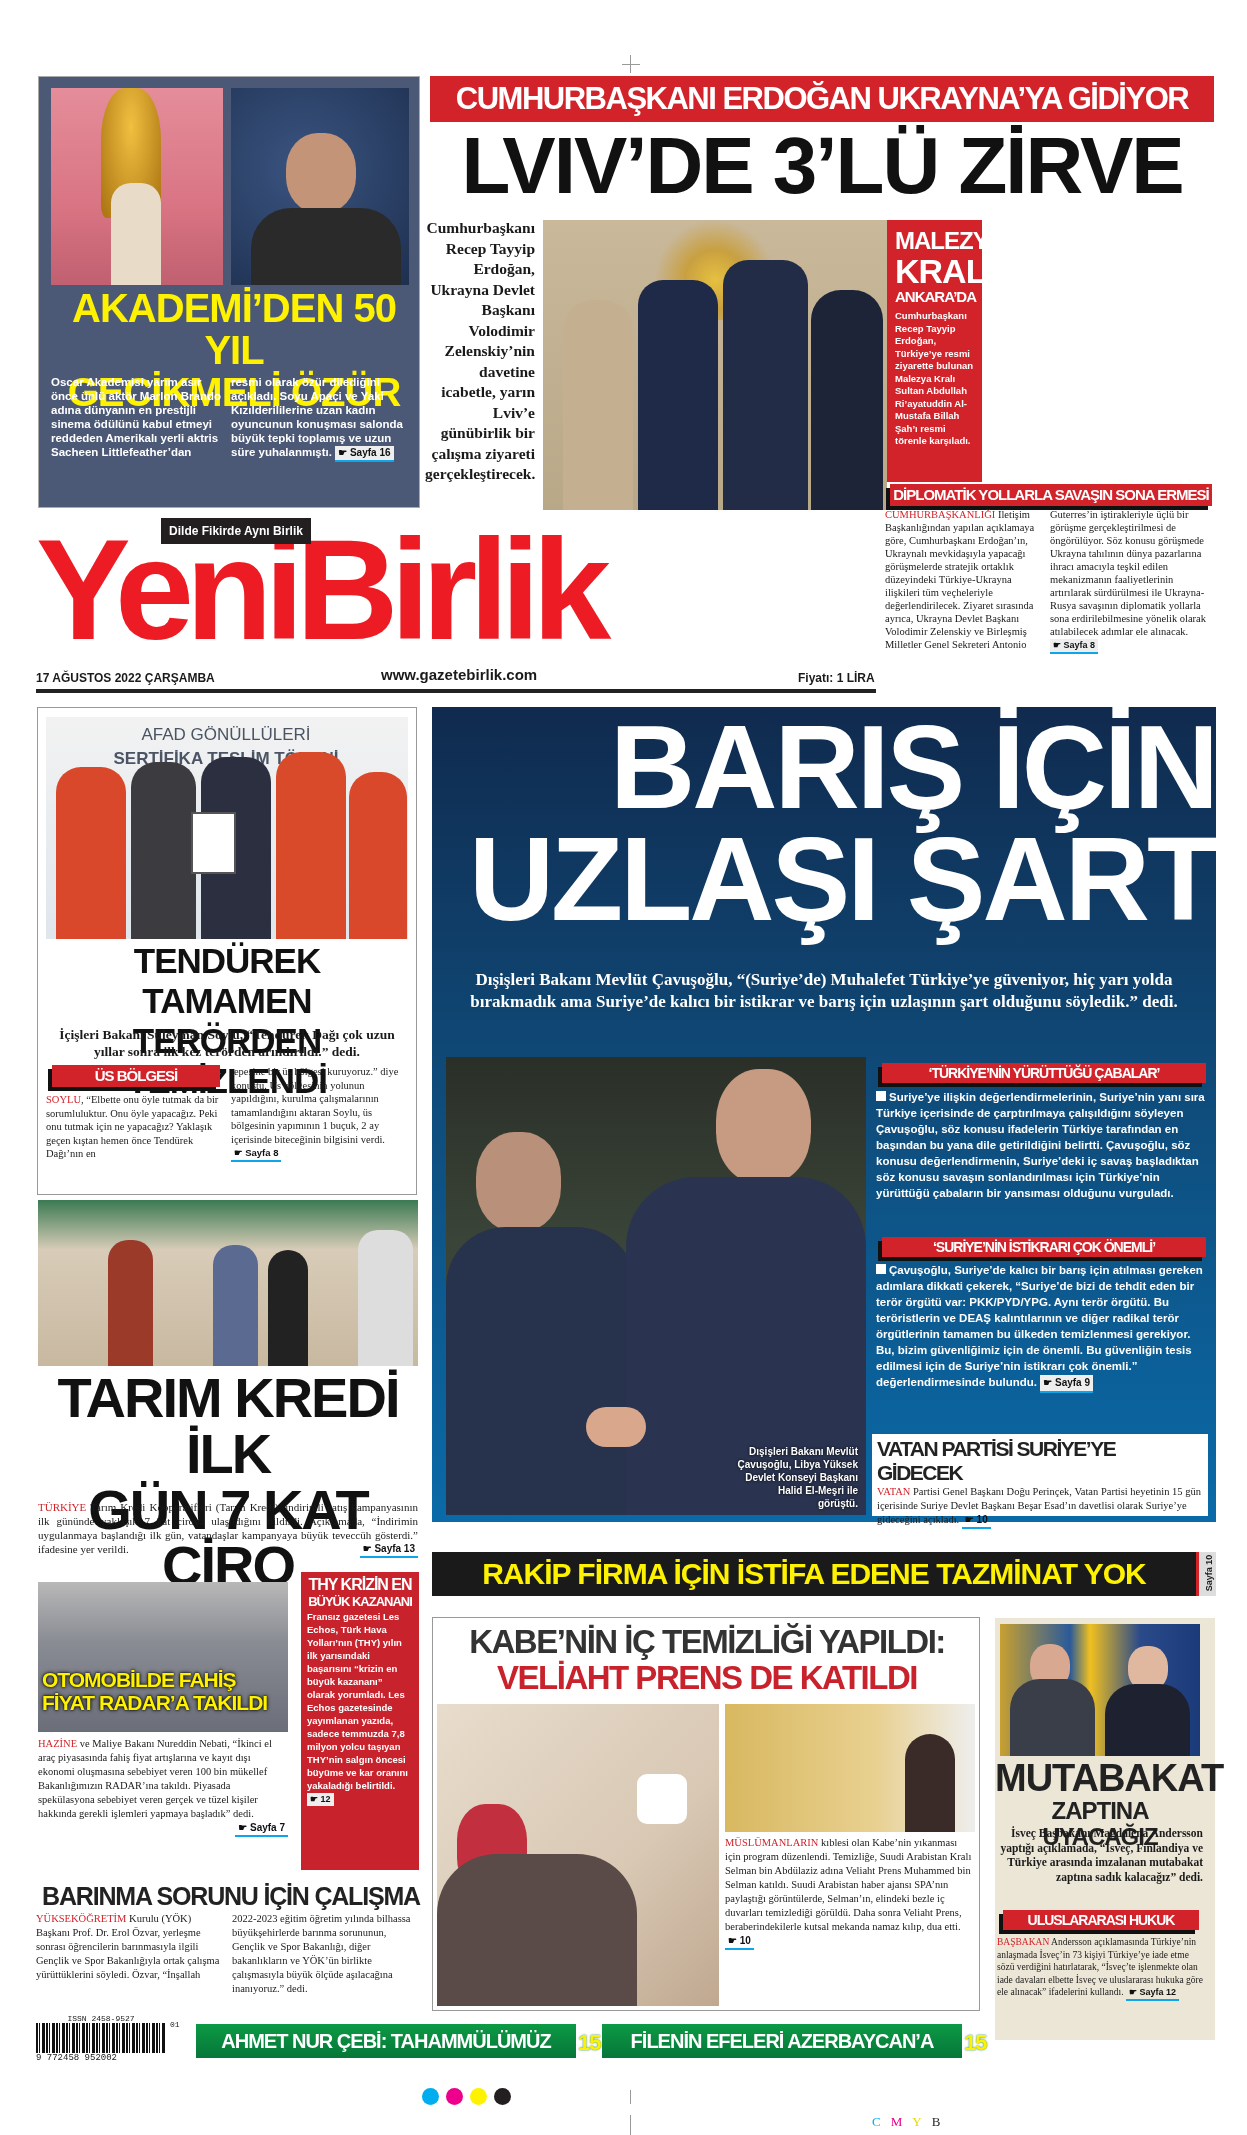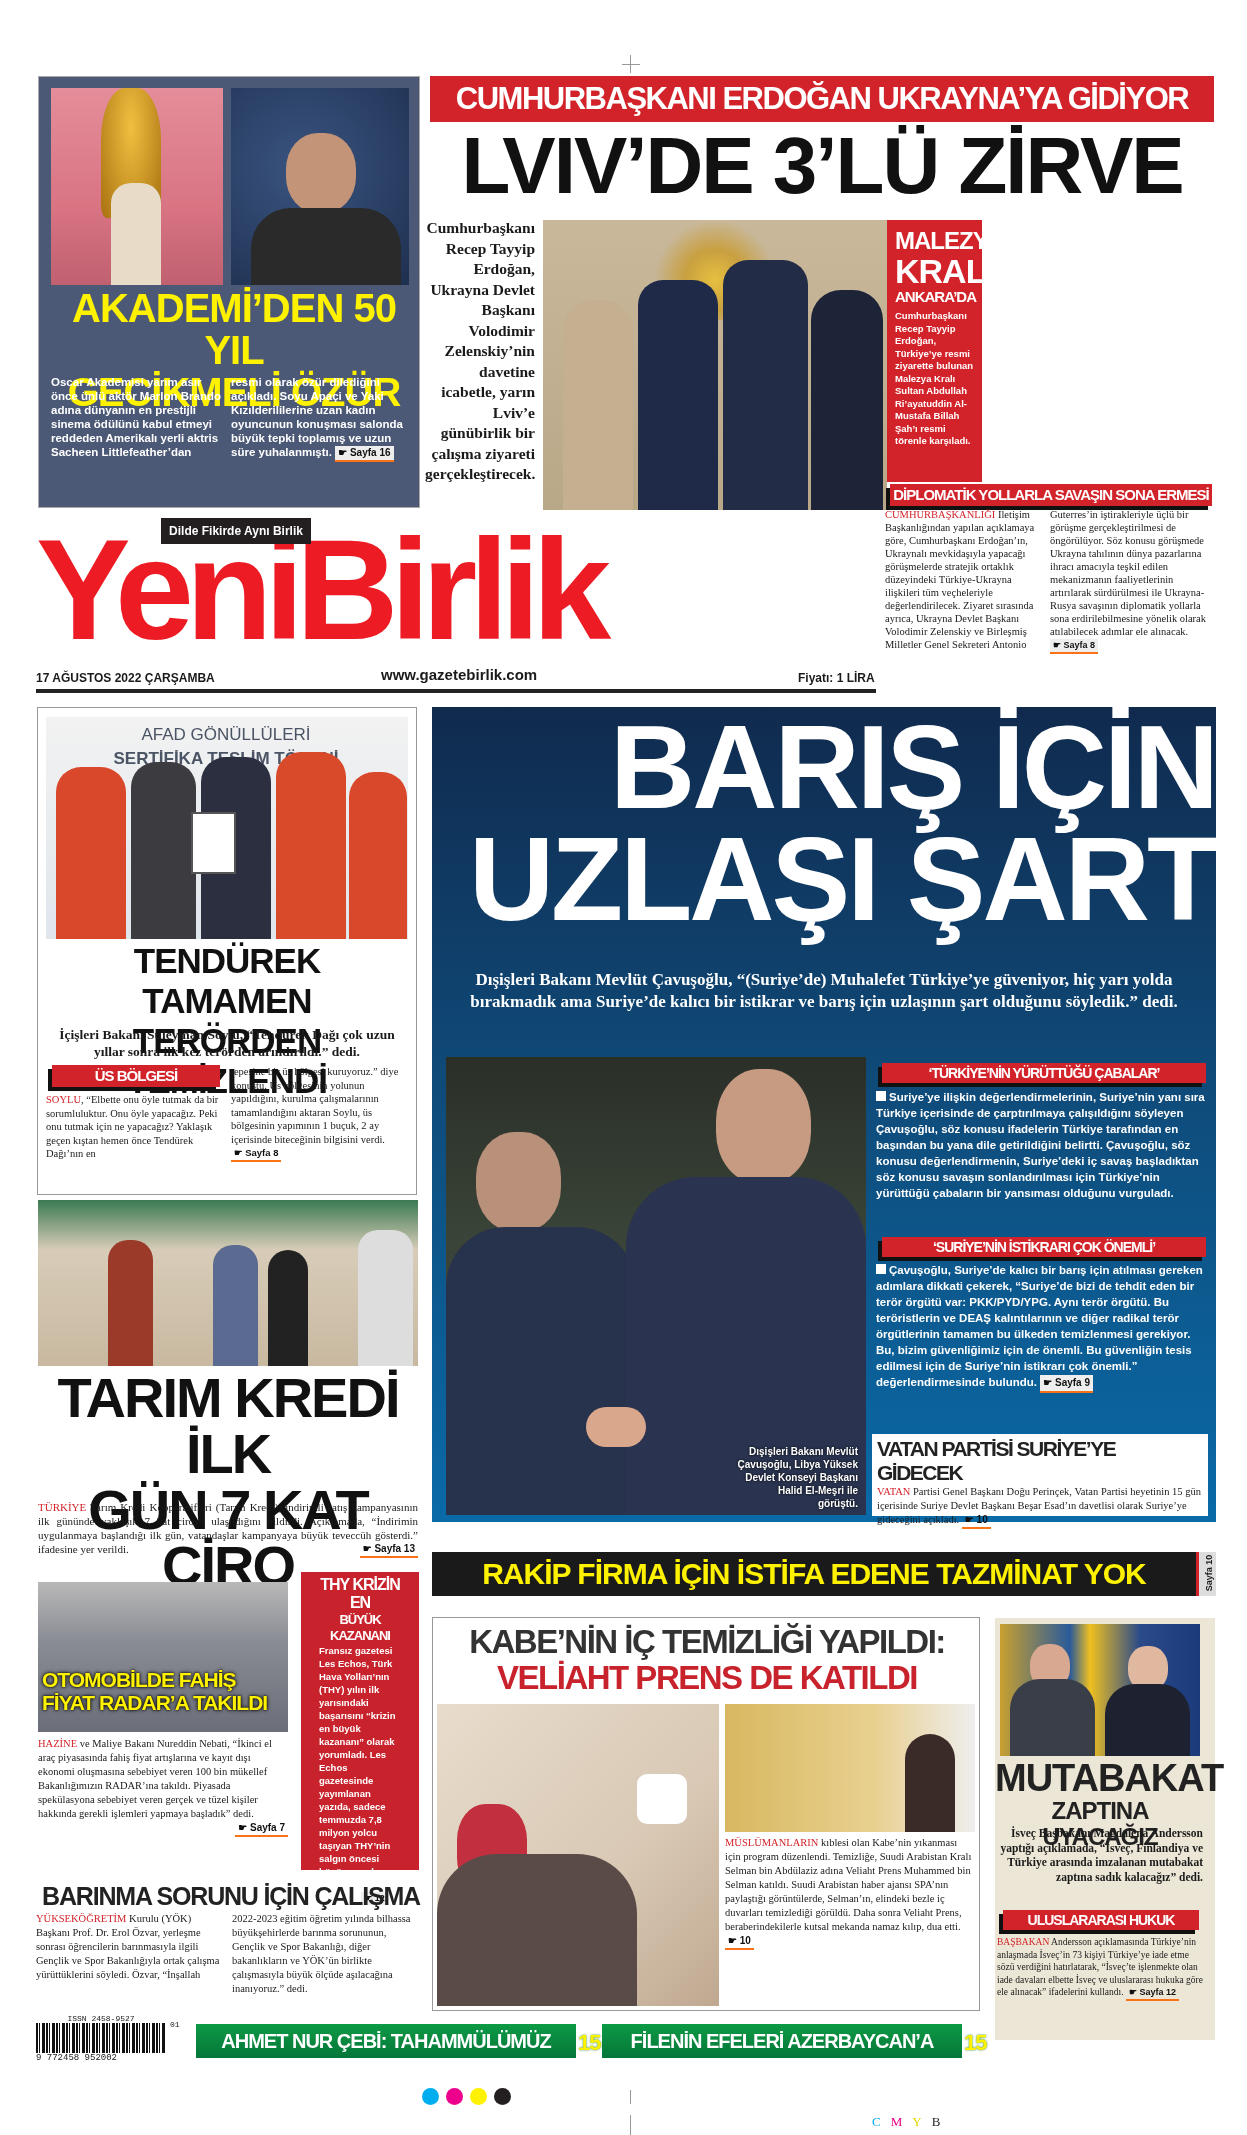--- a/index.html
+++ b/index.html
@@ -1,21 +1,21 @@
 <!DOCTYPE html>
 <html><head>
 <meta charset="utf-8">
 <style>
 *{box-sizing:border-box;margin:0;padding:0}
 body{width:1247px;height:2135px;background:#fff;position:relative;overflow:hidden;font-family:"Liberation Sans",sans-serif;color:#1a1a1a}
 .abs{position:absolute}
 .cond{font-family:"Liberation Sans",sans-serif;font-weight:bold;letter-spacing:-1px;transform-origin:left top}
 .serif{font-family:"Liberation Serif",serif}
 .photo{background:linear-gradient(135deg,#8a7a6a,#4a4a50);overflow:hidden}
-.sayfa{display:inline-block;border-bottom:2px solid #f97316;font-weight:bold;font-family:"Liberation Sans",sans-serif;font-size:11px;padding:0 3px;background:#eee;color:#111}
+.sayfa{display:inline-block;border-bottom:2px solid #0ea5e9;font-weight:bold;font-family:"Liberation Sans",sans-serif;font-size:11px;padding:0 3px;background:#eee;color:#111}
 .kicker{color:#d2232a}
 .redbar{background:#d2232a;color:#fff;font-weight:bold;text-align:center;box-shadow:-4px 4px 0 #111}
 .crop{width:1px;background:#999}
 </style>
 </head>
 <body>
 
 <div class="abs crop" style="left:630px;top:55px;height:18px"></div>
 <div class="abs" style="left:622px;top:64px;width:18px;height:1px;background:#999"></div>
 
@@ -157,21 +157,21 @@
       <div>OTOMOBİLDE FAHİŞ</div>
       <div>FİYAT RADAR’A TAKILDI</div>
     </div>
   </div>
   <div class="abs serif" style="left:0;top:155px;width:250px;font-size:10.5px;line-height:14px">
     <span class="kicker">HAZİNE</span><span> ve Maliye Bakanı Nureddin Nebati, “İkinci el araç piyasasında fahiş fiyat artışlarına ve kayıt dışı ekonomi oluşmasına sebebiyet veren 100 bin mükellef Bakanlığımızın RADAR’ına takıldı. Piyasada spekülasyona sebebiyet veren gerçek ve tüzel kişiler hakkında gerekli işlemleri yapmaya başladık” dedi.</span>
     <span class="sayfa" style="font-size:10px;background:none;float:right">☛ Sayfa 7</span>
   </div>
 </div>
 
-<div class="abs" style="left:301px;top:1572px;width:118px;height:298px;background:#c8232c;color:#fff;padding:4px 18px">
+<div class="abs" style="left:301px;top:1572px;width:118px;height:298px;background:#c8232c;color:#fff;padding:4px 6px">
   <div class="cond" style="font-size:16px;line-height:18px;text-align:center">THY KRİZİN EN</div>
   <div class="cond" style="font-size:13px;line-height:16px;text-align:center">BÜYÜK KAZANANI</div>
   <div style="font-size:9.5px;line-height:13px;font-weight:bold;margin-top:0">
     <span>Fransız gazetesi Les Echos, Türk Hava Yolları’nın (THY) yılın ilk yarısındaki başarısını “krizin en büyük kazananı” olarak yorumladı. Les Echos gazetesinde yayımlanan yazıda, sadece temmuzda 7,8 milyon yolcu taşıyan THY’nin salgın öncesi büyüme ve kar oranını yakaladığı belirtildi.</span>
     <span class="sayfa" style="font-size:9px;border:none">☛ 12</span>
   </div>
 </div>
 
 <div class="abs" style="left:36px;top:1882px;width:390px;height:132px">
   <div class="cond" style="font-size:25px;line-height:28px;color:#222;letter-spacing:-1.2px;text-align:center">BARINMA SORUNU İÇİN ÇALIŞMA</div>

